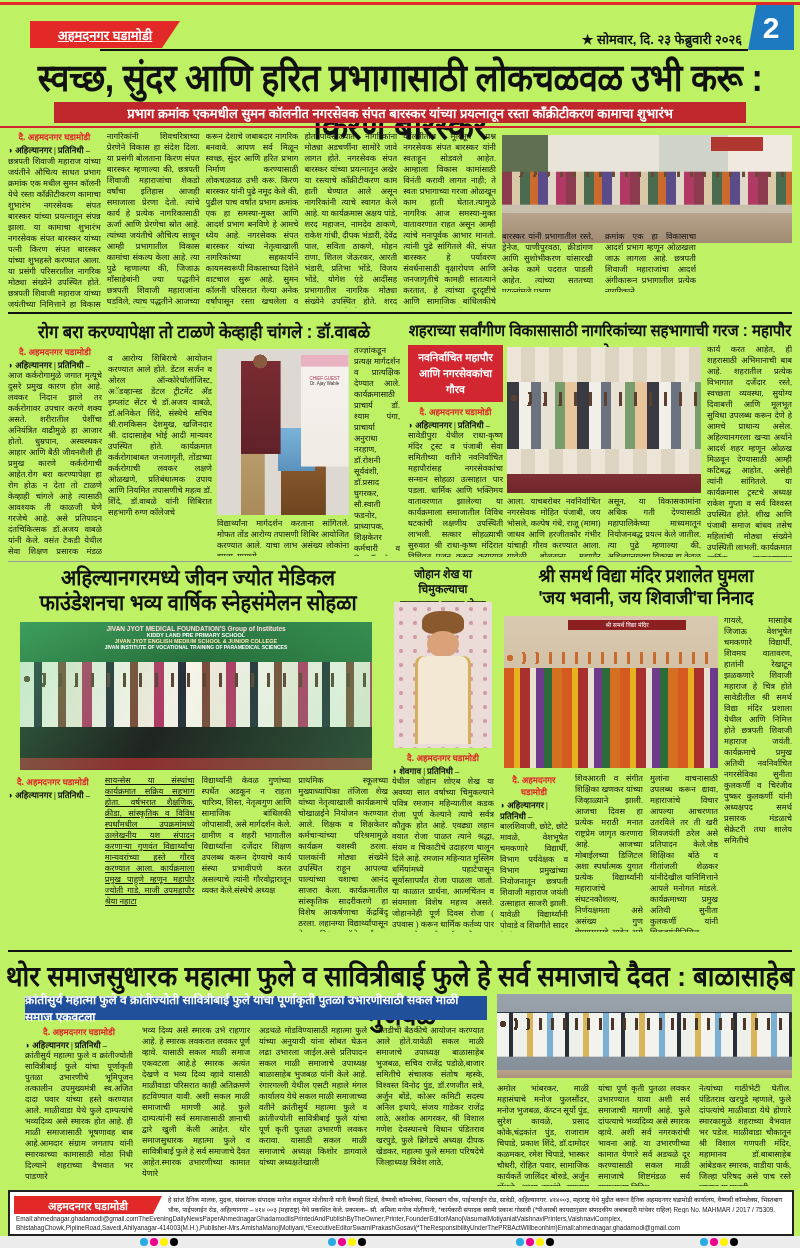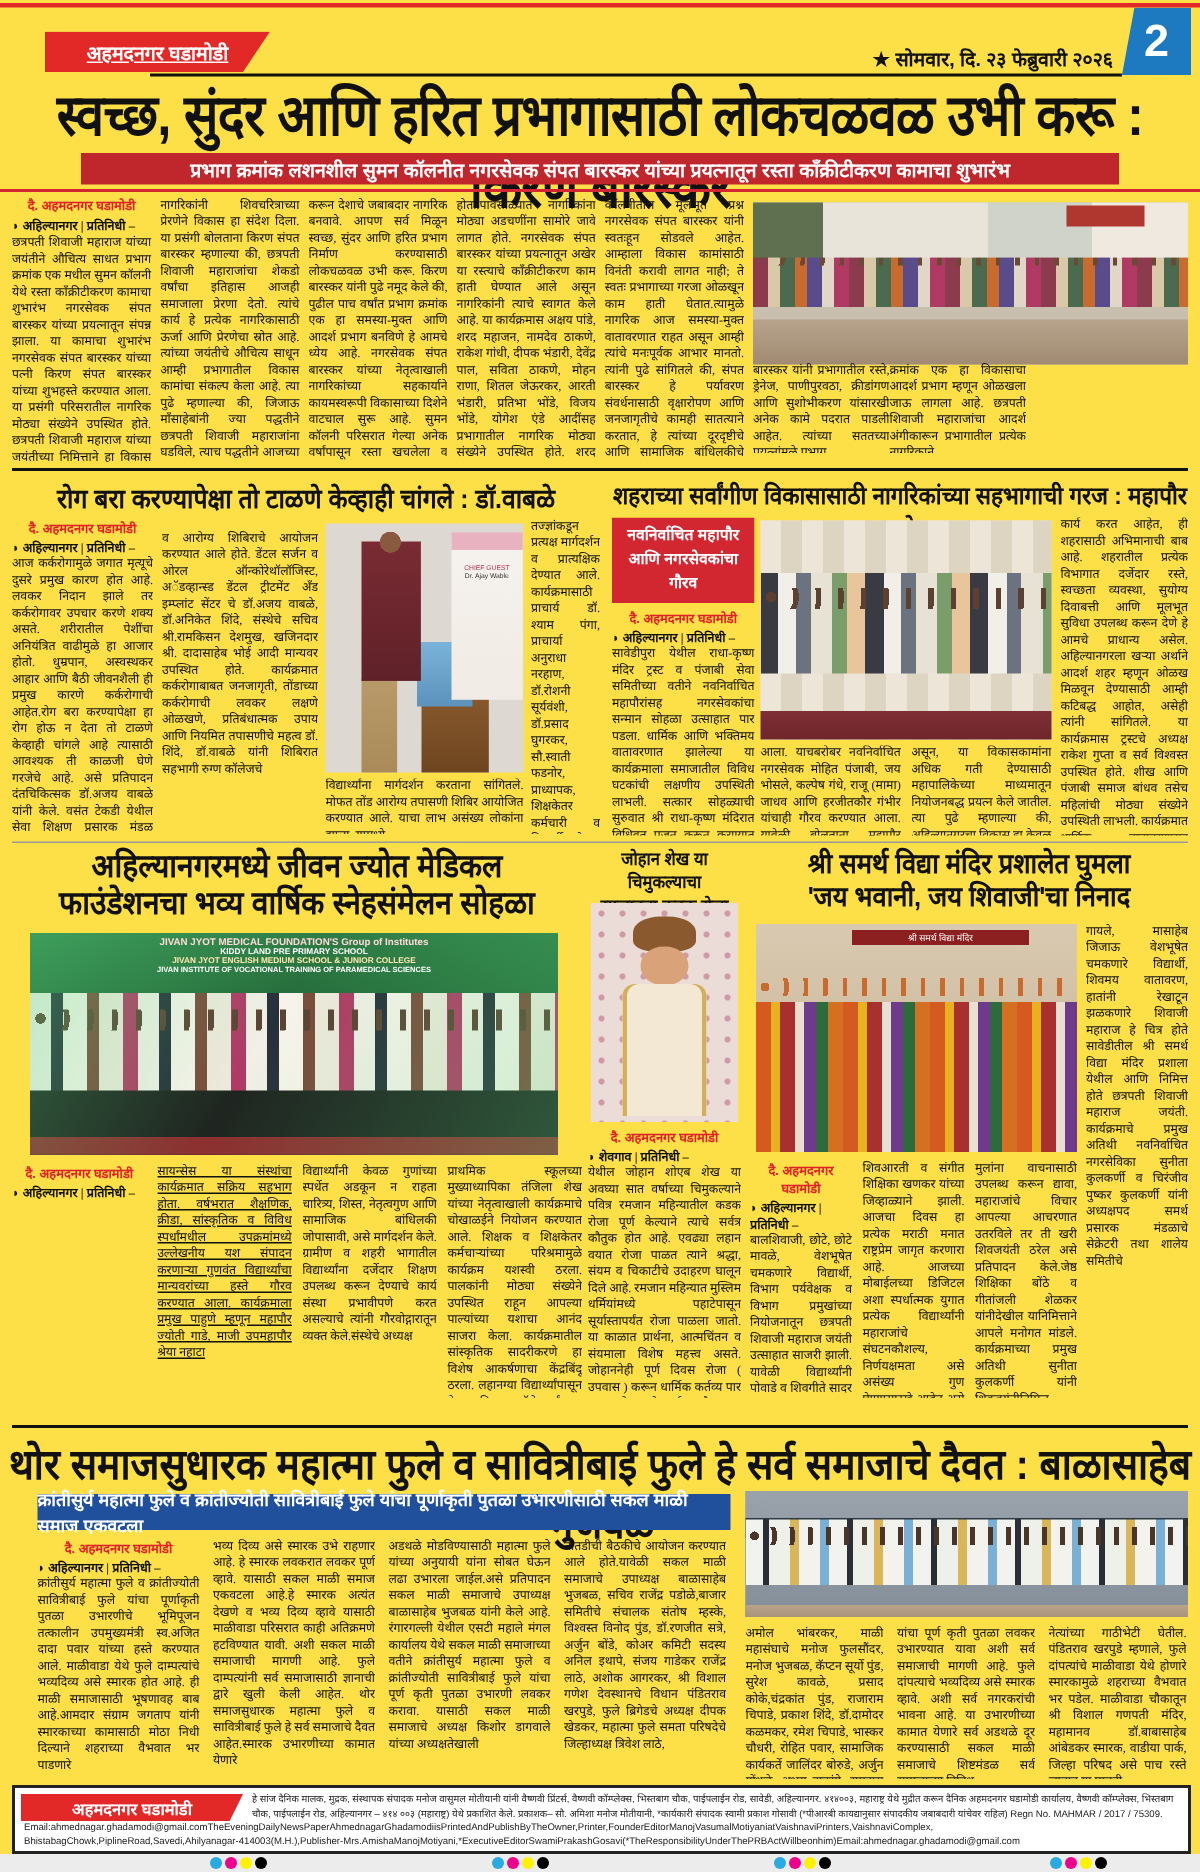--- a/index.html
+++ b/index.html
@@ -1,16 +1,16 @@
 <!DOCTYPE html>
 <html><head>
 <meta charset="utf-8">
 <style>
   html,body{margin:0;padding:0;background:#f2f2f0;}
-  .page{position:relative;width:800px;height:1248px;margin:0 auto;background:#fde047;overflow:hidden;
+  .page{position:relative;width:800px;height:1248px;margin:0 auto;background:#bef264;overflow:hidden;
         font-family:"Liberation Serif","DejaVu Serif",serif;color:#111;}
   .abs{position:absolute;}
   
   .topline{background:#e32828;height:3px;left:0;top:2px;width:800px;}
   .masthead{left:30px;top:21px;width:150px;height:27px;background:#e32828;
             clip-path:polygon(0 0,100% 0,88% 100%,0 100%);display:flex;align-items:center;justify-content:center;}
   .masthead span{color:#fff;font-weight:bold;font-size:13px;text-decoration:underline;font-family:"Liberation Sans",sans-serif;}
   .dateline-top{right:58px;top:30px;font-weight:bold;font-size:13px;font-family:"Liberation Sans",sans-serif;}
   .pagenum{right:6px;top:5px;width:46px;height:45px;background:#1d79c0;color:#fff;
            clip-path:polygon(18% 0,100% 0,100% 100%,0 100%);display:flex;align-items:center;justify-content:center;
@@ -95,37 +95,37 @@
 
   <div class="abs topline"></div>
   <div class="abs masthead">
     <span>अहमदनगर घडामोडी</span>
   </div>
   <div class="abs dateline-top">★ सोमवार, दि. २३ फेब्रुवारी २०२६</div>
   <div class="abs pagenum">2</div>
   <div class="abs header-rule"></div>
 
   <div class="abs h-main">स्वच्छ, सुंदर आणि हरित प्रभागासाठी लोकचळवळ उभी करू : किरण बारस्कर</div>
-  <div class="abs subbar">प्रभाग क्रमांक लशनशील सुमन कॉलनीत नगरसेवक संपत बारस्कर यांच्या प्रयत्नातून रस्ता काँक्रीटीकरण कामाचा शुभारंभ</div>
+  <div class="abs subbar">प्रभाग क्रमांक एकमधील सुमन कॉलनीत नगरसेवक संपत बारस्कर यांच्या प्रयत्नातून रस्ता काँक्रीटीकरण कामाचा शुभारंभ</div>
   <div class="abs redrule"></div>
 
   <div class="abs" style="left:8px;top:132px;width:784px;height:178px;">
     <div class="flexrow" style="gap:6px;position:absolute;left:0;top:0;width:488px;height:176px;">
       <div class="col bt" style="width:93px;height:176px;">
         <div class="dl">दै. अहमदनगर घडामोडी</div>
         <div class="bl">◗ अहिल्यानगर | प्रतिनिधी –</div>
         <span>छत्रपती शिवाजी महाराज यांच्या जयंतीने औचित्य साधत प्रभाग क्रमांक एक मधील सुमन कॉलनी येथे रस्ता काँक्रीटीकरण कामाचा शुभारंभ नगरसेवक संपत बारस्कर यांच्या प्रयत्नातून संपन्न झाला. या कामाचा शुभारंभ नगरसेवक संपत बारस्कर यांच्या पत्नी किरण संपत बारस्कर यांच्या शुभहस्ते करण्यात आला. या प्रसंगी परिसरातील नागरिक मोठ्या संख्येने उपस्थित होते. छत्रपती शिवाजी महाराज यांच्या जयंतीच्या निमित्ताने हा विकास उपक्रम राबवून</span>
       </div>
       <div class="col bt" style="width:93px;height:176px;">नागरिकांनी शिवचरित्राच्या प्रेरणेने विकास हा संदेश दिला. या प्रसंगी बोलताना किरण संपत बारस्कर म्हणाल्या की, छत्रपती शिवाजी महाराजांचा शेकडो वर्षांचा इतिहास आजही समाजाला प्रेरणा देतो. त्यांचे कार्य हे प्रत्येक नागरिकासाठी ऊर्जा आणि प्रेरणेचा स्रोत आहे. त्यांच्या जयंतीचे औचित्य साधून आम्ही प्रभागातील विकास कामांचा संकल्प केला आहे. त्या पुढे म्हणाल्या की, जिजाऊ माँसाहेबांनी ज्या पद्धतीने छत्रपती शिवाजी महाराजांना घडविले, त्याच पद्धतीने आजच्या प्रत्येक आईने आपल्या मुलांना संस्कारित</div>
       <div class="col bt" style="width:93px;height:176px;">करून देशाचे जबाबदार नागरिक बनवावे. आपण सर्व मिळून स्वच्छ, सुंदर आणि हरित प्रभाग निर्माण करण्यासाठी लोकचळवळ उभी करू. किरण बारस्कर यांनी पुढे नमूद केले की, पुढील पाच वर्षांत प्रभाग क्रमांक एक हा समस्या-मुक्त आणि आदर्श प्रभाग बनविणे हे आमचे ध्येय आहे. नगरसेवक संपत बारस्कर यांच्या नेतृत्वाखाली नागरिकांच्या सहकार्याने कायमस्वरूपी विकासाच्या दिशेने वाटचाल सुरू आहे. सुमन कॉलनी परिसरात गेल्या अनेक वर्षांपासून रस्ता खचलेला व खड्डेमय झाला</div>
       <div class="col bt" style="width:93px;height:176px;">होता.पावसाळ्यात नागरिकांना मोठ्या अडचणींना सामोरे जावे लागत होते. नगरसेवक संपत बारस्कर यांच्या प्रयत्नातून अखेर या रस्त्याचे काँक्रीटीकरण काम हाती घेण्यात आले असून नागरिकांनी त्याचे स्वागत केले आहे. या कार्यक्रमास अक्षय पांडे, शरद महाजन, नामदेव ठाकणे, राकेश गांधी, दीपक भंडारी, देवेंद्र पाल, सविता ठाकणे, मोहन राणा, शितल जेऊरकर, आरती भंडारी, प्रतिभा भोंडे, विजय भोंडे, योगेश एंडे आदींसह प्रभागातील नागरिक मोठ्या संख्येने उपस्थित होते. शरद महाजन म्हणाले की, सुमन</div>
       <div class="col bt" style="width:93px;height:176px;">कॉलनीतील मूलभूत प्रश्न नगरसेवक संपत बारस्कर यांनी स्वतःहून सोडवले आहेत. आम्हाला विकास कामांसाठी विनंती करावी लागत नाही; ते स्वतः प्रभागाच्या गरजा ओळखून काम हाती घेतात.त्यामुळे नागरिक आज समस्या-मुक्त वातावरणात राहत असून आम्ही त्यांचे मनःपूर्वक आभार मानतो. त्यांनी पुढे सांगितले की, संपत बारस्कर हे पर्यावरण संवर्धनासाठी वृक्षारोपण आणि जनजागृतीचे कामही सातत्याने करतात, हे त्यांच्या दूरदृष्टीचे आणि सामाजिक बांधिलकीचे प्रतीक आहे. गेल्या दहा वर्षांपासून नगरसेवक संपत</div>
     </div>
     <div class="photo ph1 abs" style="left:494px;top:3px;width:290px;height:108px;"></div>
-    <div class="flexrow" style="gap:0;position:absolute;left:494px;top:110px;width:290px;height:60px;">
+    <div class="flexrow" style="gap:12px;position:absolute;left:494px;top:100px;width:290px;height:60px;">
       <div class="col bt" style="width:91px;height:60px;">बारस्कर यांनी प्रभागातील रस्ते, ड्रेनेज, पाणीपुरवठा, क्रीडांगण आणि सुशोभीकरण यांसारखी अनेक कामे पदरात पाडली आहेत. त्यांच्या सततच्या प्रयत्नांमुळे प्रभाग</div>
       <div class="col bt" style="width:91px;height:60px;">क्रमांक एक हा विकासाचा आदर्श प्रभाग म्हणून ओळखला जाऊ लागला आहे. छत्रपती शिवाजी महाराजांचा आदर्श अंगीकारून प्रभागातील प्रत्येक नागरिकाने</div>
     </div>
   </div>
 
   <div class="abs divider" style="left:8px;top:312px;width:784px;"></div>
 
   <div class="abs" style="left:8px;top:319px;width:392px;height:239px;">
     <div class="hl2" style="font-size:16.5px;">रोग बरा करण्यापेक्षा तो टाळणे केव्हाही चांगले : डॉ.वाबळे</div>
     <div class="col" style="position:absolute;left:0;top:27px;width:94px;height:210px;">

